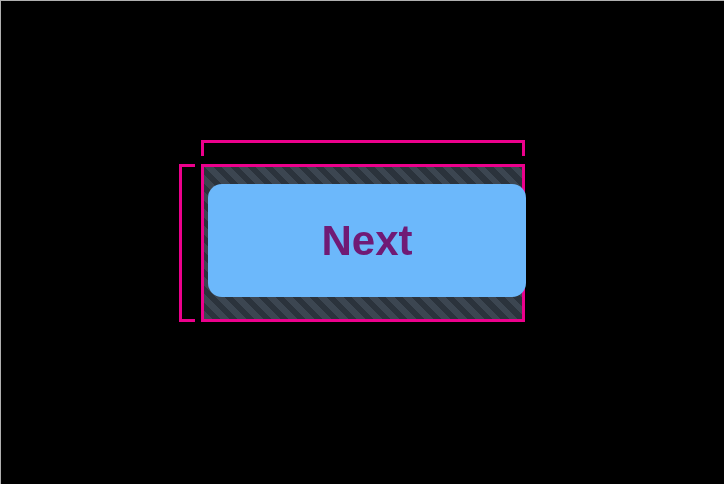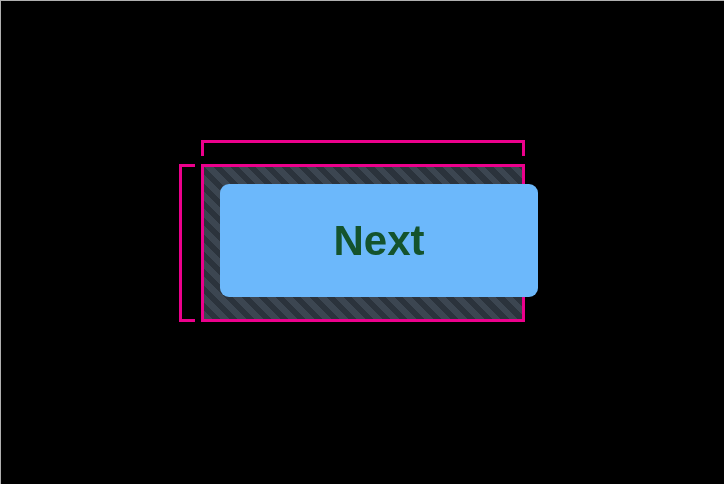--- a/index.html
+++ b/index.html
@@ -82,30 +82,30 @@
       45deg,
       #3c4651 0px,
       #3c4651 6px,
       #2b333c 6px,
       #2b333c 12px
     );
   }
   
   #next-button {
     position: absolute;
-    left: 16px;
+    left: 4px;
     top: 17px;
     width: 318px;
     height: 113px;
     background: #6cb8fb;
-    border-radius: 9px;
+    border-radius: 14px;
     display: flex;
     align-items: center;
     justify-content: center;
-    color: #14532d;
+    color: #701a75;
     font-family: "Liberation Sans", sans-serif;
     font-weight: bold;
     font-size: 42px;
     letter-spacing: 0px;
     user-select: none;
   }
 </style>
 </head>
 <body>
 

